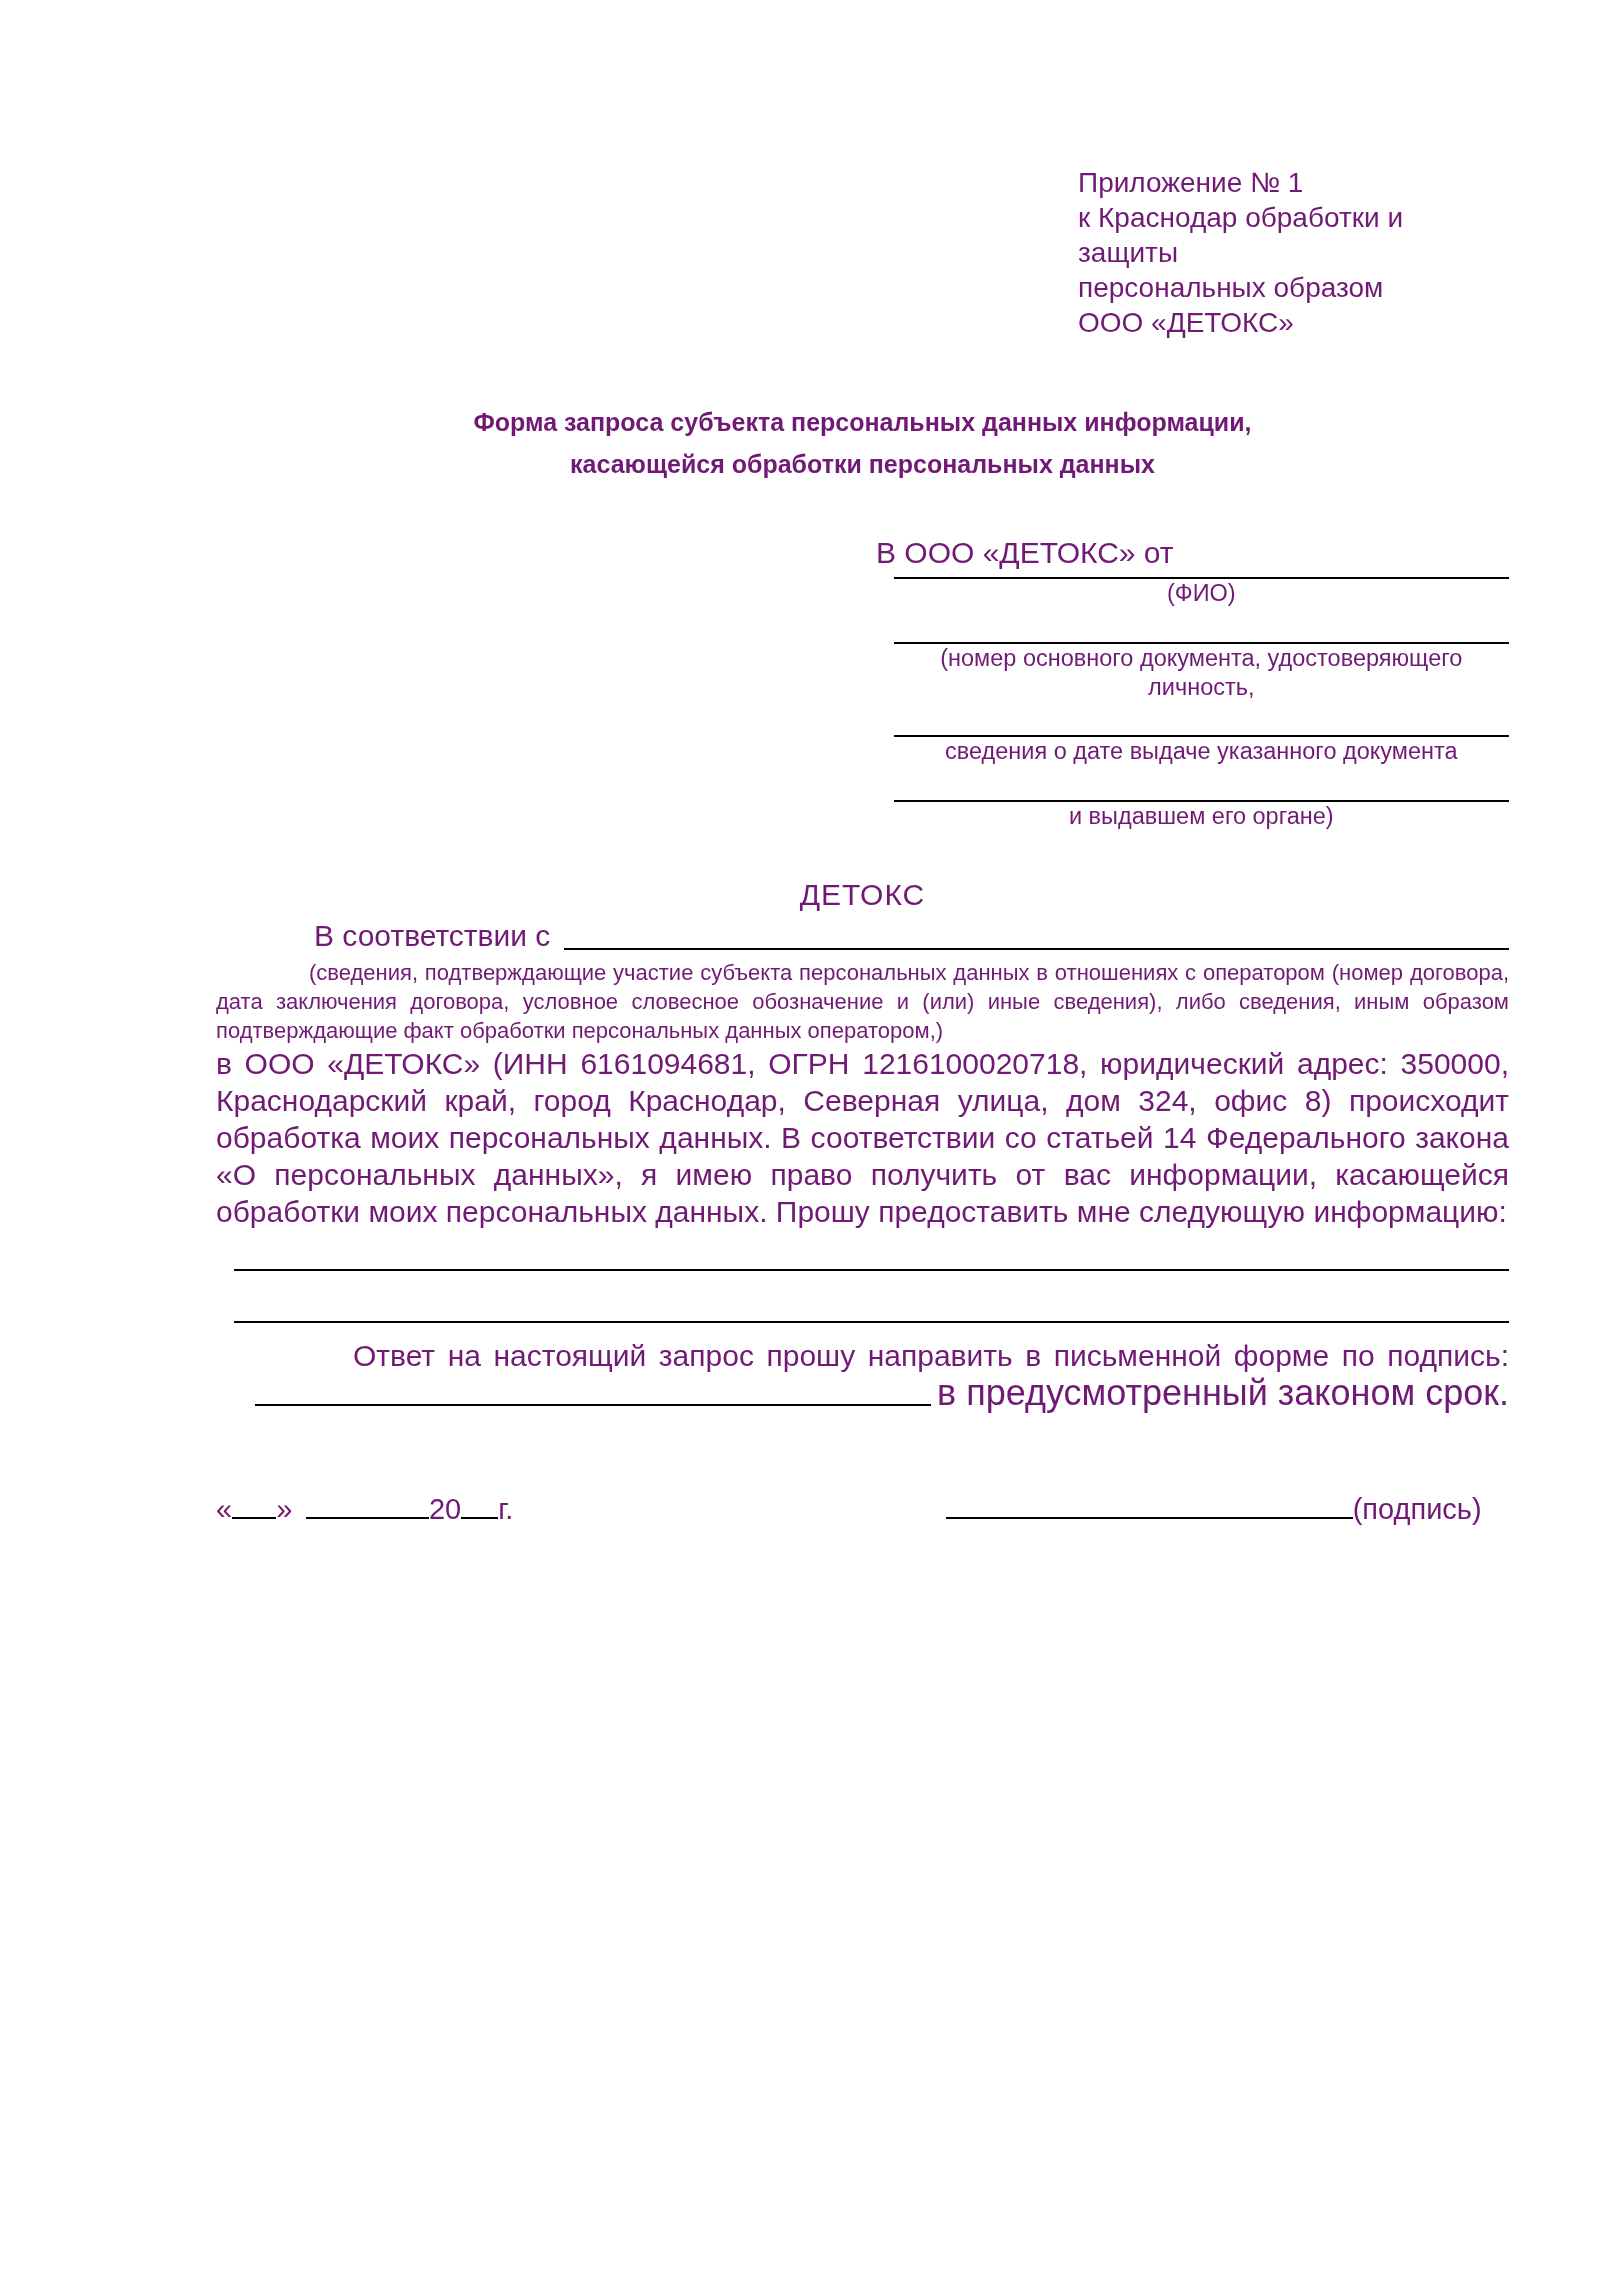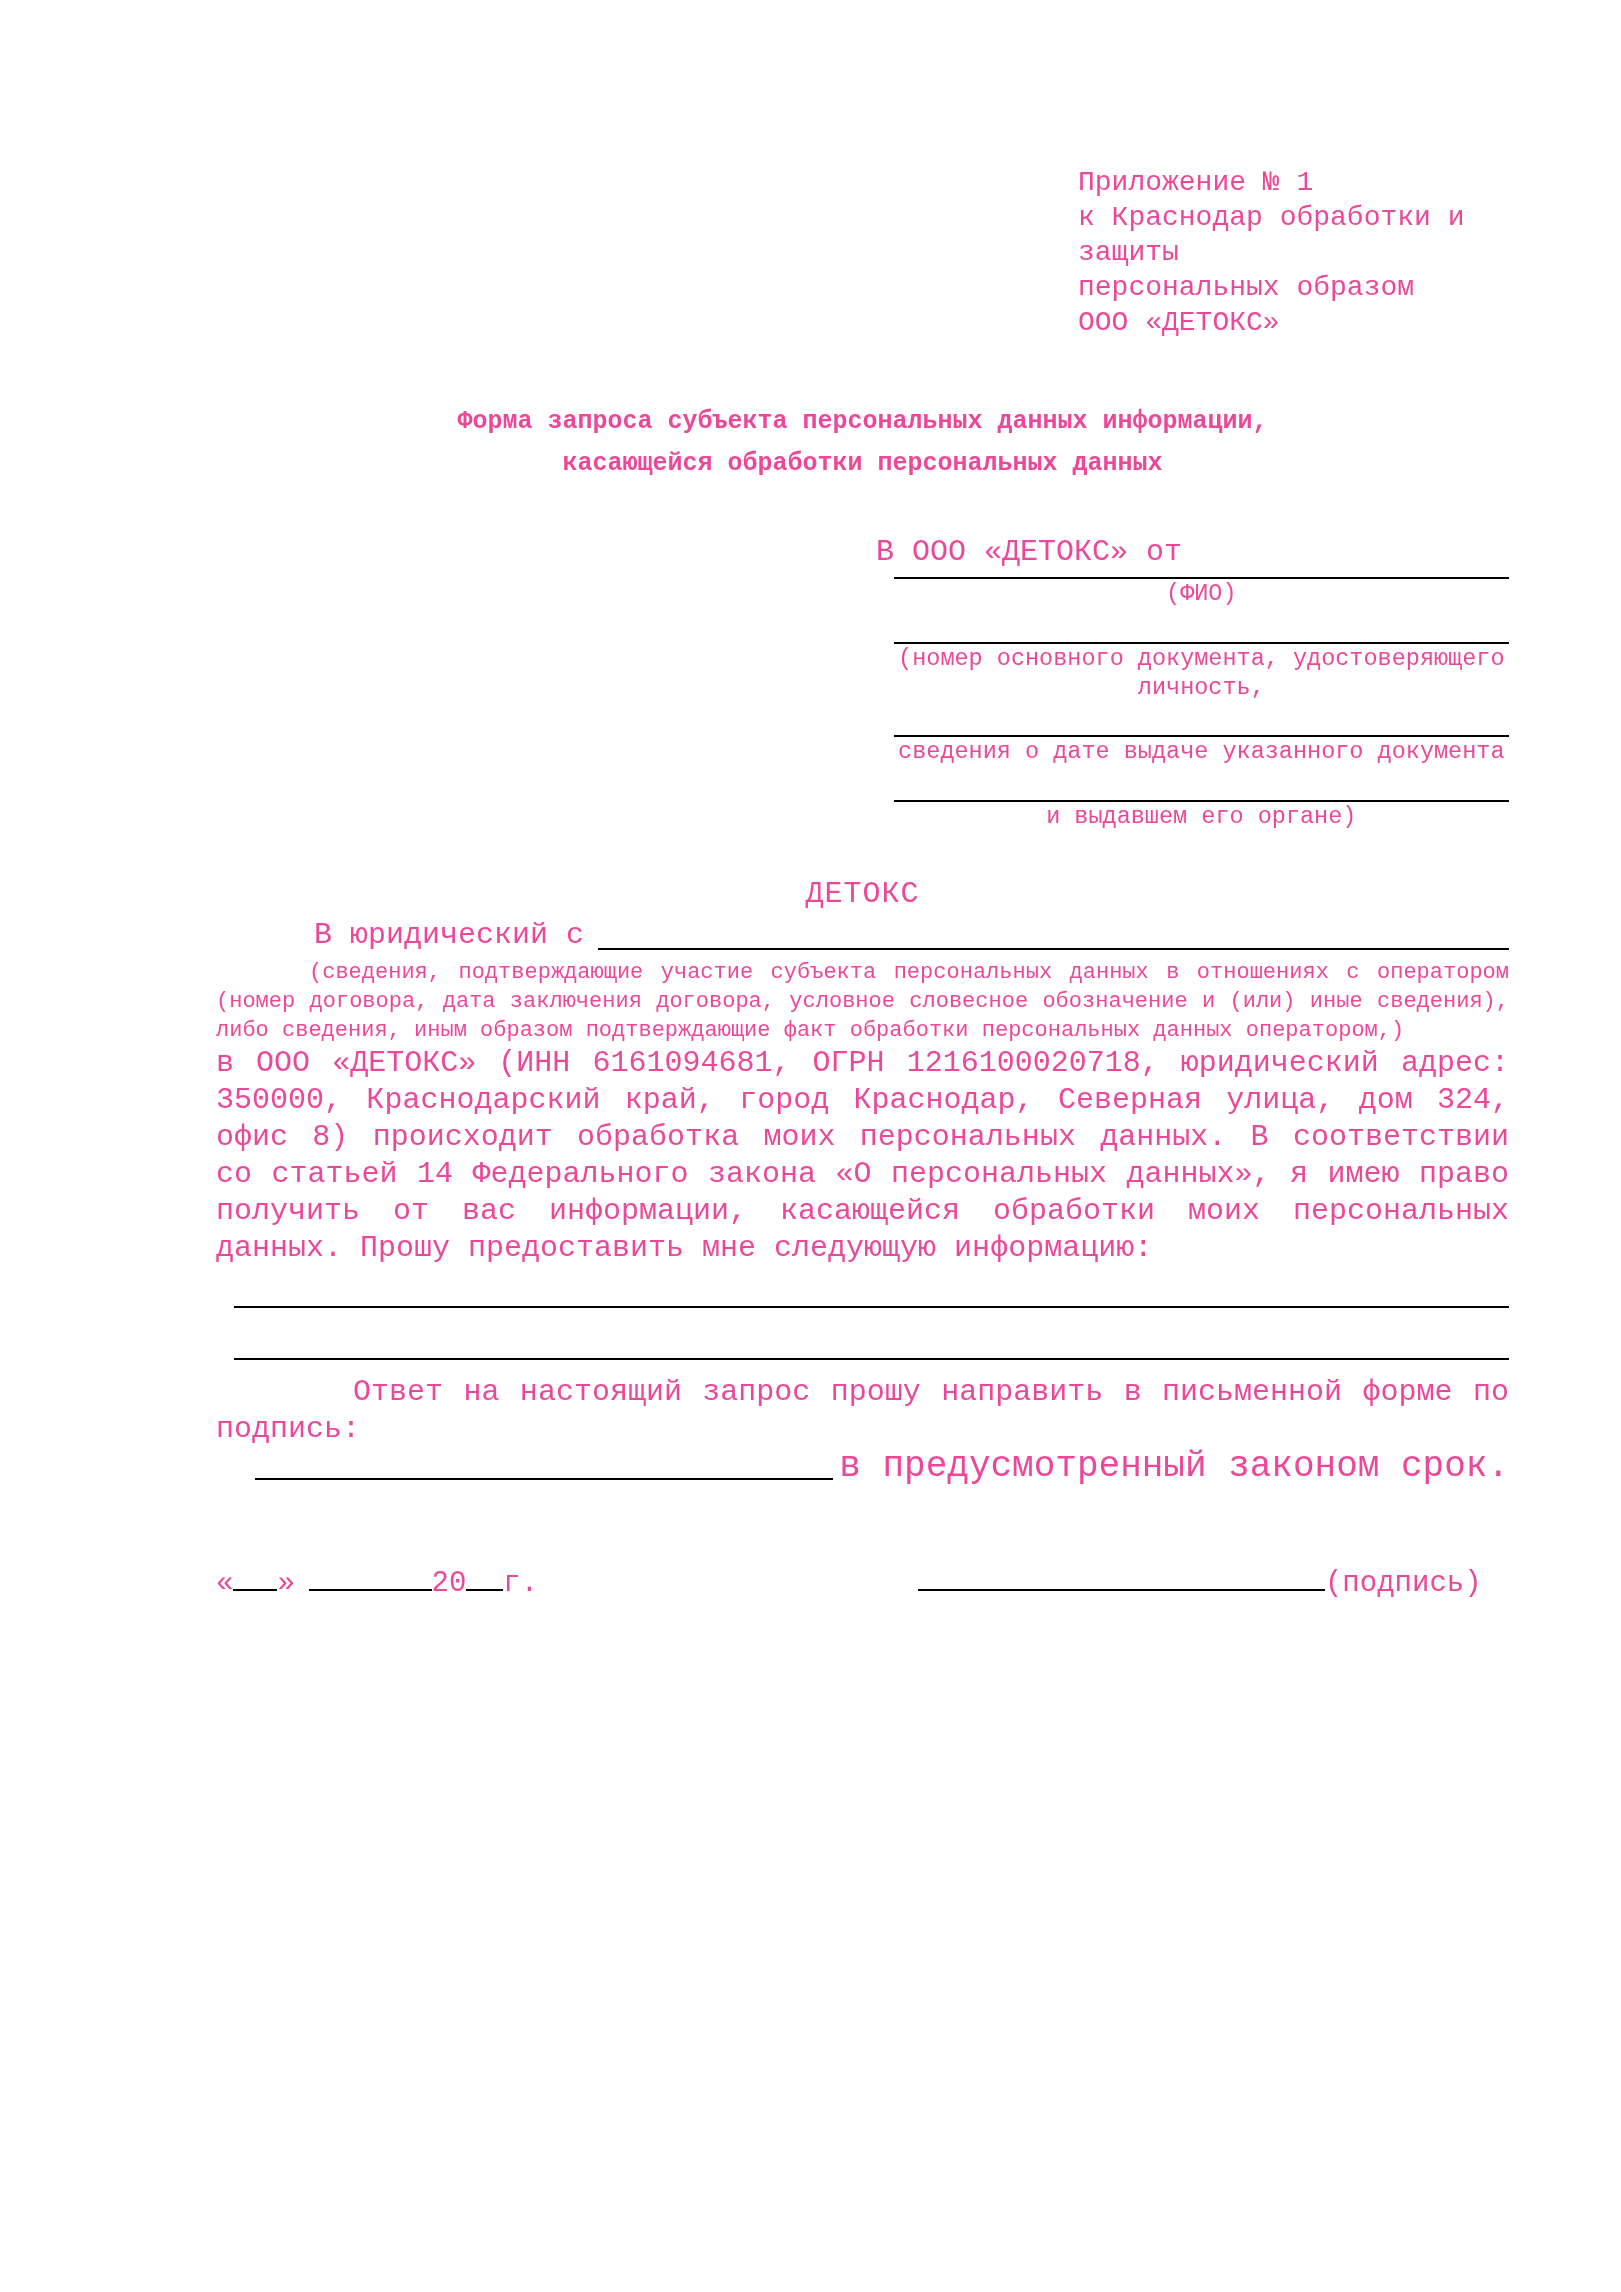--- a/index.html
+++ b/index.html
@@ -1,22 +1,22 @@
 <!DOCTYPE html>
 <html><head>
 <meta charset="utf-8">
 <style>
   * { box-sizing: border-box; margin: 0; padding: 0; }
   html, body { background: #ffffff; }
   .page {
     width: 1621px;
     height: 2293px;
     background: #ffffff;
-    color: #ec4899;
-    font-family: Liberation Mono, monospace;
+    color: #701a75;
+    font-family: Liberation Sans, sans-serif;
     padding: 165px 112px 0 216px;
     position: relative;
     overflow: hidden;
   }
 
   
   .hdr { width: 431px; margin-left: auto; font-size: 28px; line-height: 35px; }
 
   
   .title { margin-top: 61px; text-align: center; font-weight: 700; font-size: 25px; line-height: 42px; }
@@ -85,21 +85,21 @@
     <div class="fline mt"></div>
     <div class="cap">сведения о дате выдаче указанного документа</div>
 
     <div class="fline mt"></div>
     <div class="cap">и выдавшем его органе)</div>
   </div>
 
   <div class="zapros">ДЕТОКС</div>
 
   <div class="sootv">
-    <span class="lead">В юридический с</span>
+    <span class="lead">В соответствии с</span>
     <span class="fill"></span>
   </div>
 
   <div class="small">(сведения, подтверждающие участие субъекта персональных данных в отношениях с оператором (номер договора, дата заключения договора, условное словесное обозначение и (или) иные сведения), либо сведения, иным образом подтверждающие факт обработки персональных данных оператором,)</div>
 
   <div class="bodyp">в ООО «ДЕТОКС» (ИНН 6161094681, ОГРН 1216100020718, юридический адрес: 350000, Краснодарский край, город Краснодар, Северная улица, дом 324, офис 8) происходит обработка моих персональных данных. В соответствии со статьей 14 Федерального закона «О персональных данных», я имею право получить от вас информации, касающейся обработки моих персональных данных. Прошу предоставить мне следующую информацию:</div>
 
   <div class="blank b1"></div>
   <div class="blank b2"></div>
 

